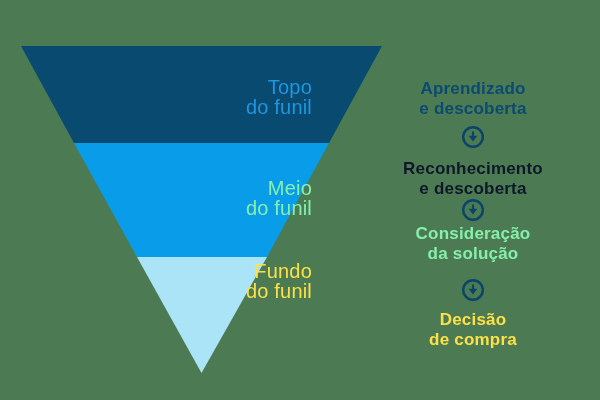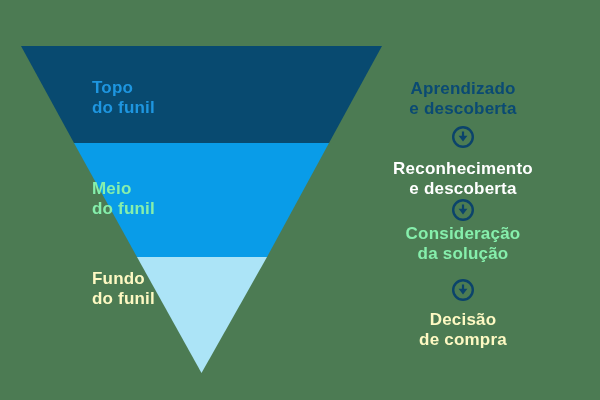--- a/index.html
+++ b/index.html
@@ -9,47 +9,47 @@
     width: 600px;
     height: 400px;
     background: #4c7b53;
     font-family: "Liberation Sans", "DejaVu Sans", sans-serif;
   }
   .funnel-svg { position: absolute; left: 0; top: 0; }
   .funnel-label {
     position: absolute;
     width: 220px;
     left: 92px;
-    text-align: left;
-    font-weight: 700;
-    font-size: 17px;
+    text-align: right;
+    font-weight: 400;
+    font-size: 20px;
     line-height: 19.5px;
     white-space: pre-line;
     letter-spacing: 0.2px;
   }
   .funnel-label.top    { top: 78px;  color: #1e96e0; }
   .funnel-label.middle { top: 179px; color: #86efac; }
-  .funnel-label.bottom { top: 269px; color: #fef9c3; }
+  .funnel-label.bottom { top: 262px; color: #fde047; }
 
-  .stage-list { position: absolute; left: 378px; top: 0; width: 170px; height: 348px; }
+  .stage-list { position: absolute; left: 388px; top: 0; width: 170px; height: 348px; }
   .stage-label {
     position: absolute;
     width: 170px;
     left: 0;
     text-align: center;
     font-weight: 700;
     font-size: 17px;
     line-height: 19.5px;
     white-space: pre-line;
     letter-spacing: 0.2px;
   }
   .stage-label.s1 { top: 79px;  color: #0a4a73; }
-  .stage-label.s2 { top: 159px; color: #ffffff; }
+  .stage-label.s2 { top: 159px; color: #0f172a; }
   .stage-label.s3 { top: 224px; color: #86efac; }
-  .stage-label.s4 { top: 310px; color: #fef9c3; }
+  .stage-label.s4 { top: 310px; color: #fde047; }
 
   .arrow-wrap {
     position: absolute;
     left: 0;
     width: 170px;
     display: flex;
     justify-content: center;
   }
   .arrow-wrap.a1 { top: 125px; }
   .arrow-wrap.a2 { top: 198px; }

